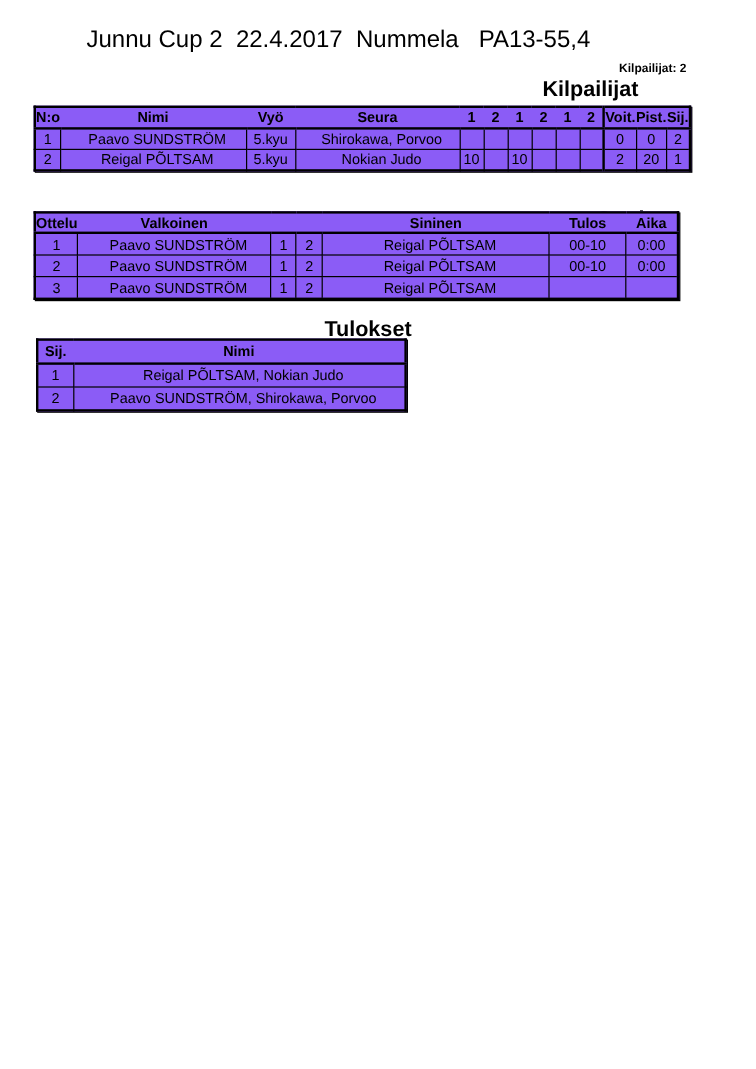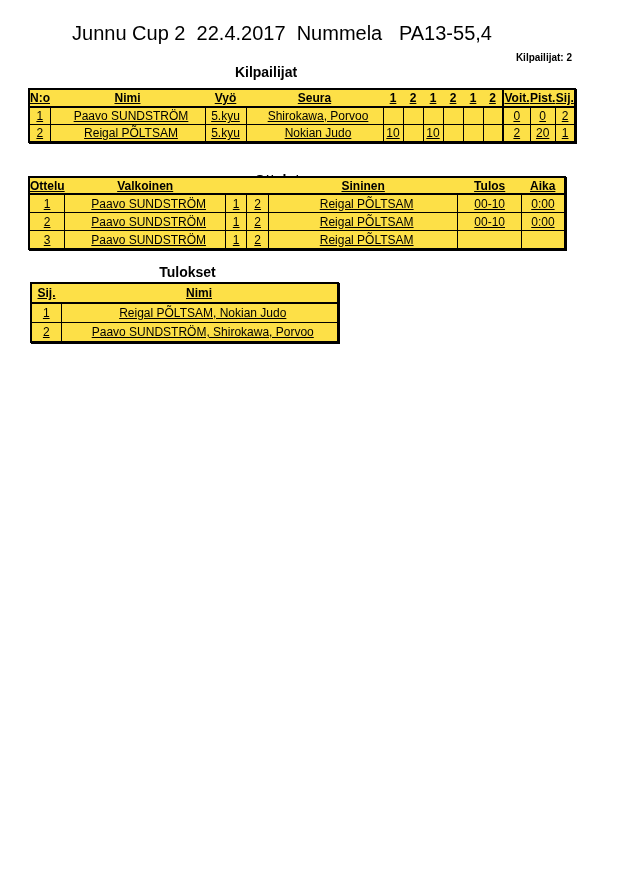--- a/index.html
+++ b/index.html
@@ -10,31 +10,30 @@
   }
   .abs{position:absolute;}
   .page-title{
     top:22px;left:0;width:564px;text-align:center;
     font-size:20px;font-weight:normal;white-space:pre;
   }
   .comp-count{
     top:52px;right:58px;font-size:10px;font-weight:bold;white-space:nowrap;margin-left:40px;
   }
   .section-heading{
-    font-size:14px;font-weight:bold;text-align:center;white-space:nowrap;
+    font-size:18px;font-weight:bold;text-align:right;white-space:nowrap;
   }
   #h1{top:64px;left:0;width:532px;}
   #h2{top:172px;left:0;width:554px;}
-  #h3{top:264px;left:0;width:343px;margin-left:16px;}
+  #h3{top:264px;left:0;width:343px;}
 
   table{
     position:absolute;border-collapse:collapse;table-layout:fixed;
-    background:#fde047;border:2px solid #000;box-shadow:1px 1px 0 #000;
+    background:#8b5cf6;border:2px solid #000;box-shadow:1px 1px 0 #000;
     font-size:12px;
-    text-decoration:underline;
   }
   td,th{
     border:1px solid #000;padding:0;margin:0;overflow:visible;
     white-space:nowrap;vertical-align:middle;line-height:1;
   }
   th{
     border-left:0 none;border-right:0 none;border-top:0 none;
     border-bottom:2px solid #000;font-weight:bold;text-align:center;
   }
   .c{text-align:center;}

